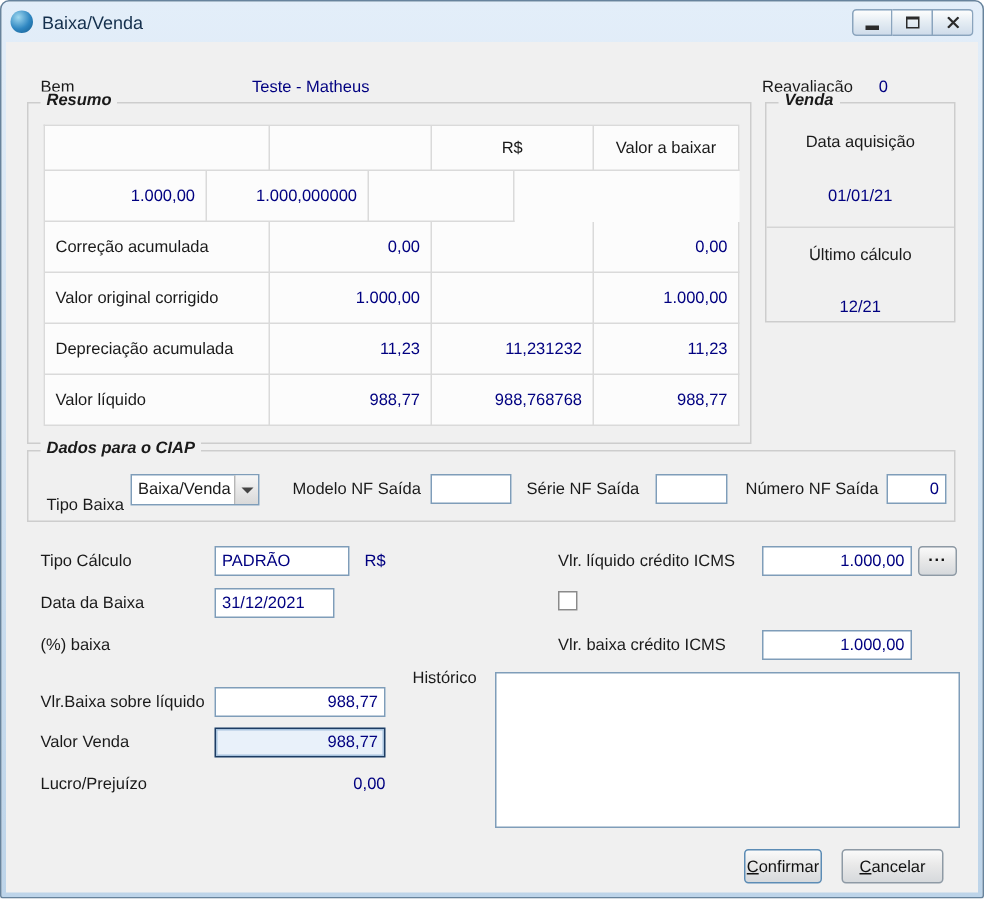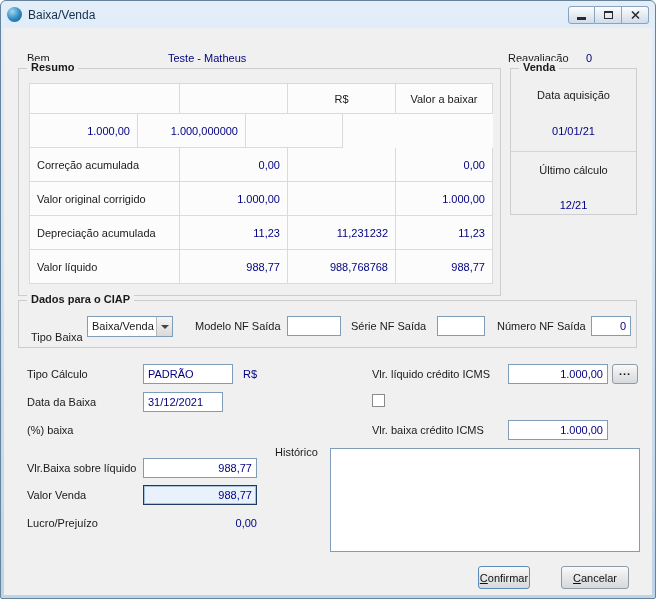--- a/index.html
+++ b/index.html
@@ -31,21 +31,21 @@
   .g-max { width: 9px; height: 8px; border: 1px solid #2b2b2b; border-top-width: 2px; }
 
   .client {
     flex: 1; margin: 0 3px 3px; background: #f0f0f0; position: relative;
     font-size: 11px; color: #1a1a1a;
   }
   .abs { position: absolute; }
   .val { color: #000080; }
 
   .groupbox { position: absolute; border: 1px solid #cdcdcd; }
-  .gb-title { position: absolute; top: -8px; left: 8px; background: #f0f0f0; padding: 0 4px; font-weight: bold; white-space: nowrap; }
+  .gb-title { position: absolute; top: -8px; left: 8px; background: #f0f0f0; padding: 0 4px; font-weight: bold; white-space: nowrap; font-style: italic; }
 
   .tbl { position: absolute; border-top: 1px solid #dadada; border-left: 1px solid #dadada; background: #fcfcfc; }
   .tr { display: flex; }
   .td { border-right: 1px solid #dadada; border-bottom: 1px solid #dadada; height: 34px; display: flex; align-items: center; padding: 0 7px; }
   .tr.th .td { height: 30px; justify-content: center; }
   .c0 { width: 150px; } .c1 { width: 108px; } .c2 { width: 108px; } .c3 { width: 97px; }
   .num { justify-content: flex-end; color: #000080; }
 
   .input {
     position: absolute; border: 1px solid #7f9db9; background: #fff;
@@ -196,21 +196,21 @@
       </button>
 
     <input type="checkbox" class="checkbox" style="left: 368px; top: 366px;">
 
     <span class="abs" style="left:368px; top:396px;">Vlr. baixa crédito ICMS</span>
     <input class="input r" style="left: 504px; top: 392px; width: 100px;" value="1.000,00">
 
     <span class="abs" style="left:271px; top:418px;">Histórico</span>
     <textarea class="hist" style="left: 326px; top: 420px; width: 310px; height: 104px;"></textarea>
 
-    <button class="btn default" style="left:474px; top:538px; width:52px; height:23px;">
+    <button class="btn default" style="left:492px; top:538px; width:52px; height:23px;">
         <span class="bl">Confirmar</span>
       </button>
     <button class="btn" style="left:557px; top:538px; width:68px; height:23px;">
         <span class="bl">Cancelar</span>
       </button>
 
   </div>
 </div>
 
 </body></html>

